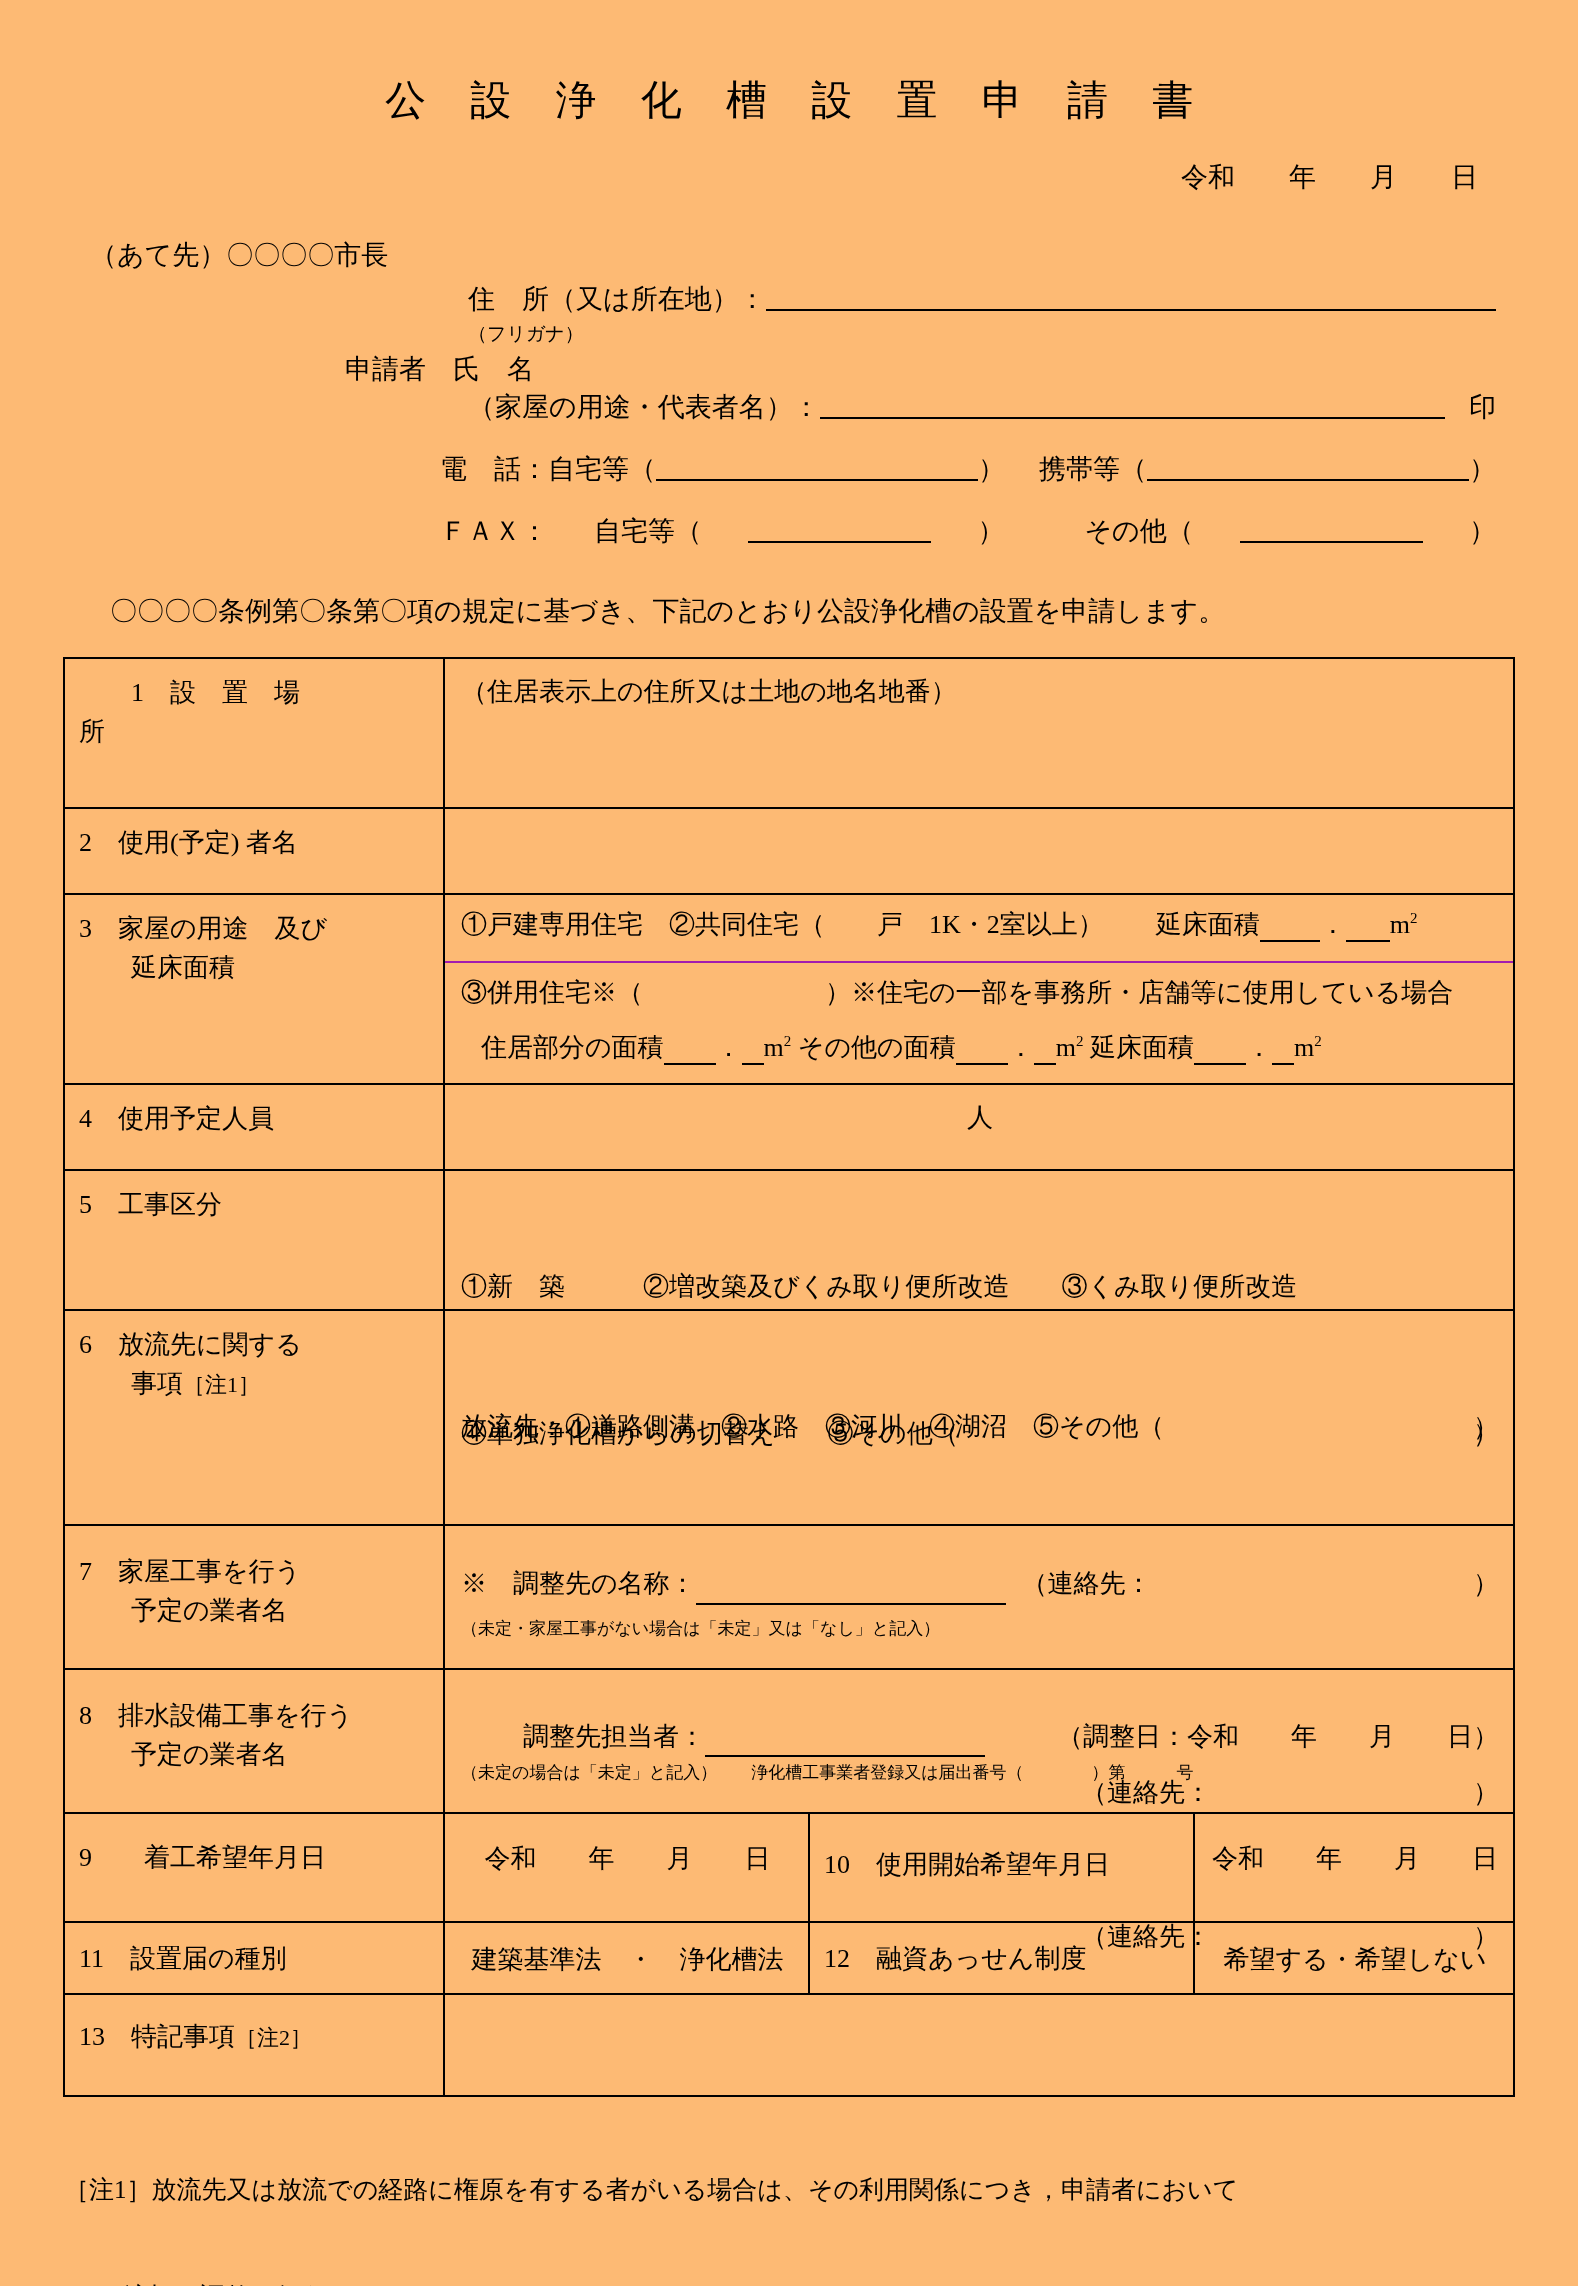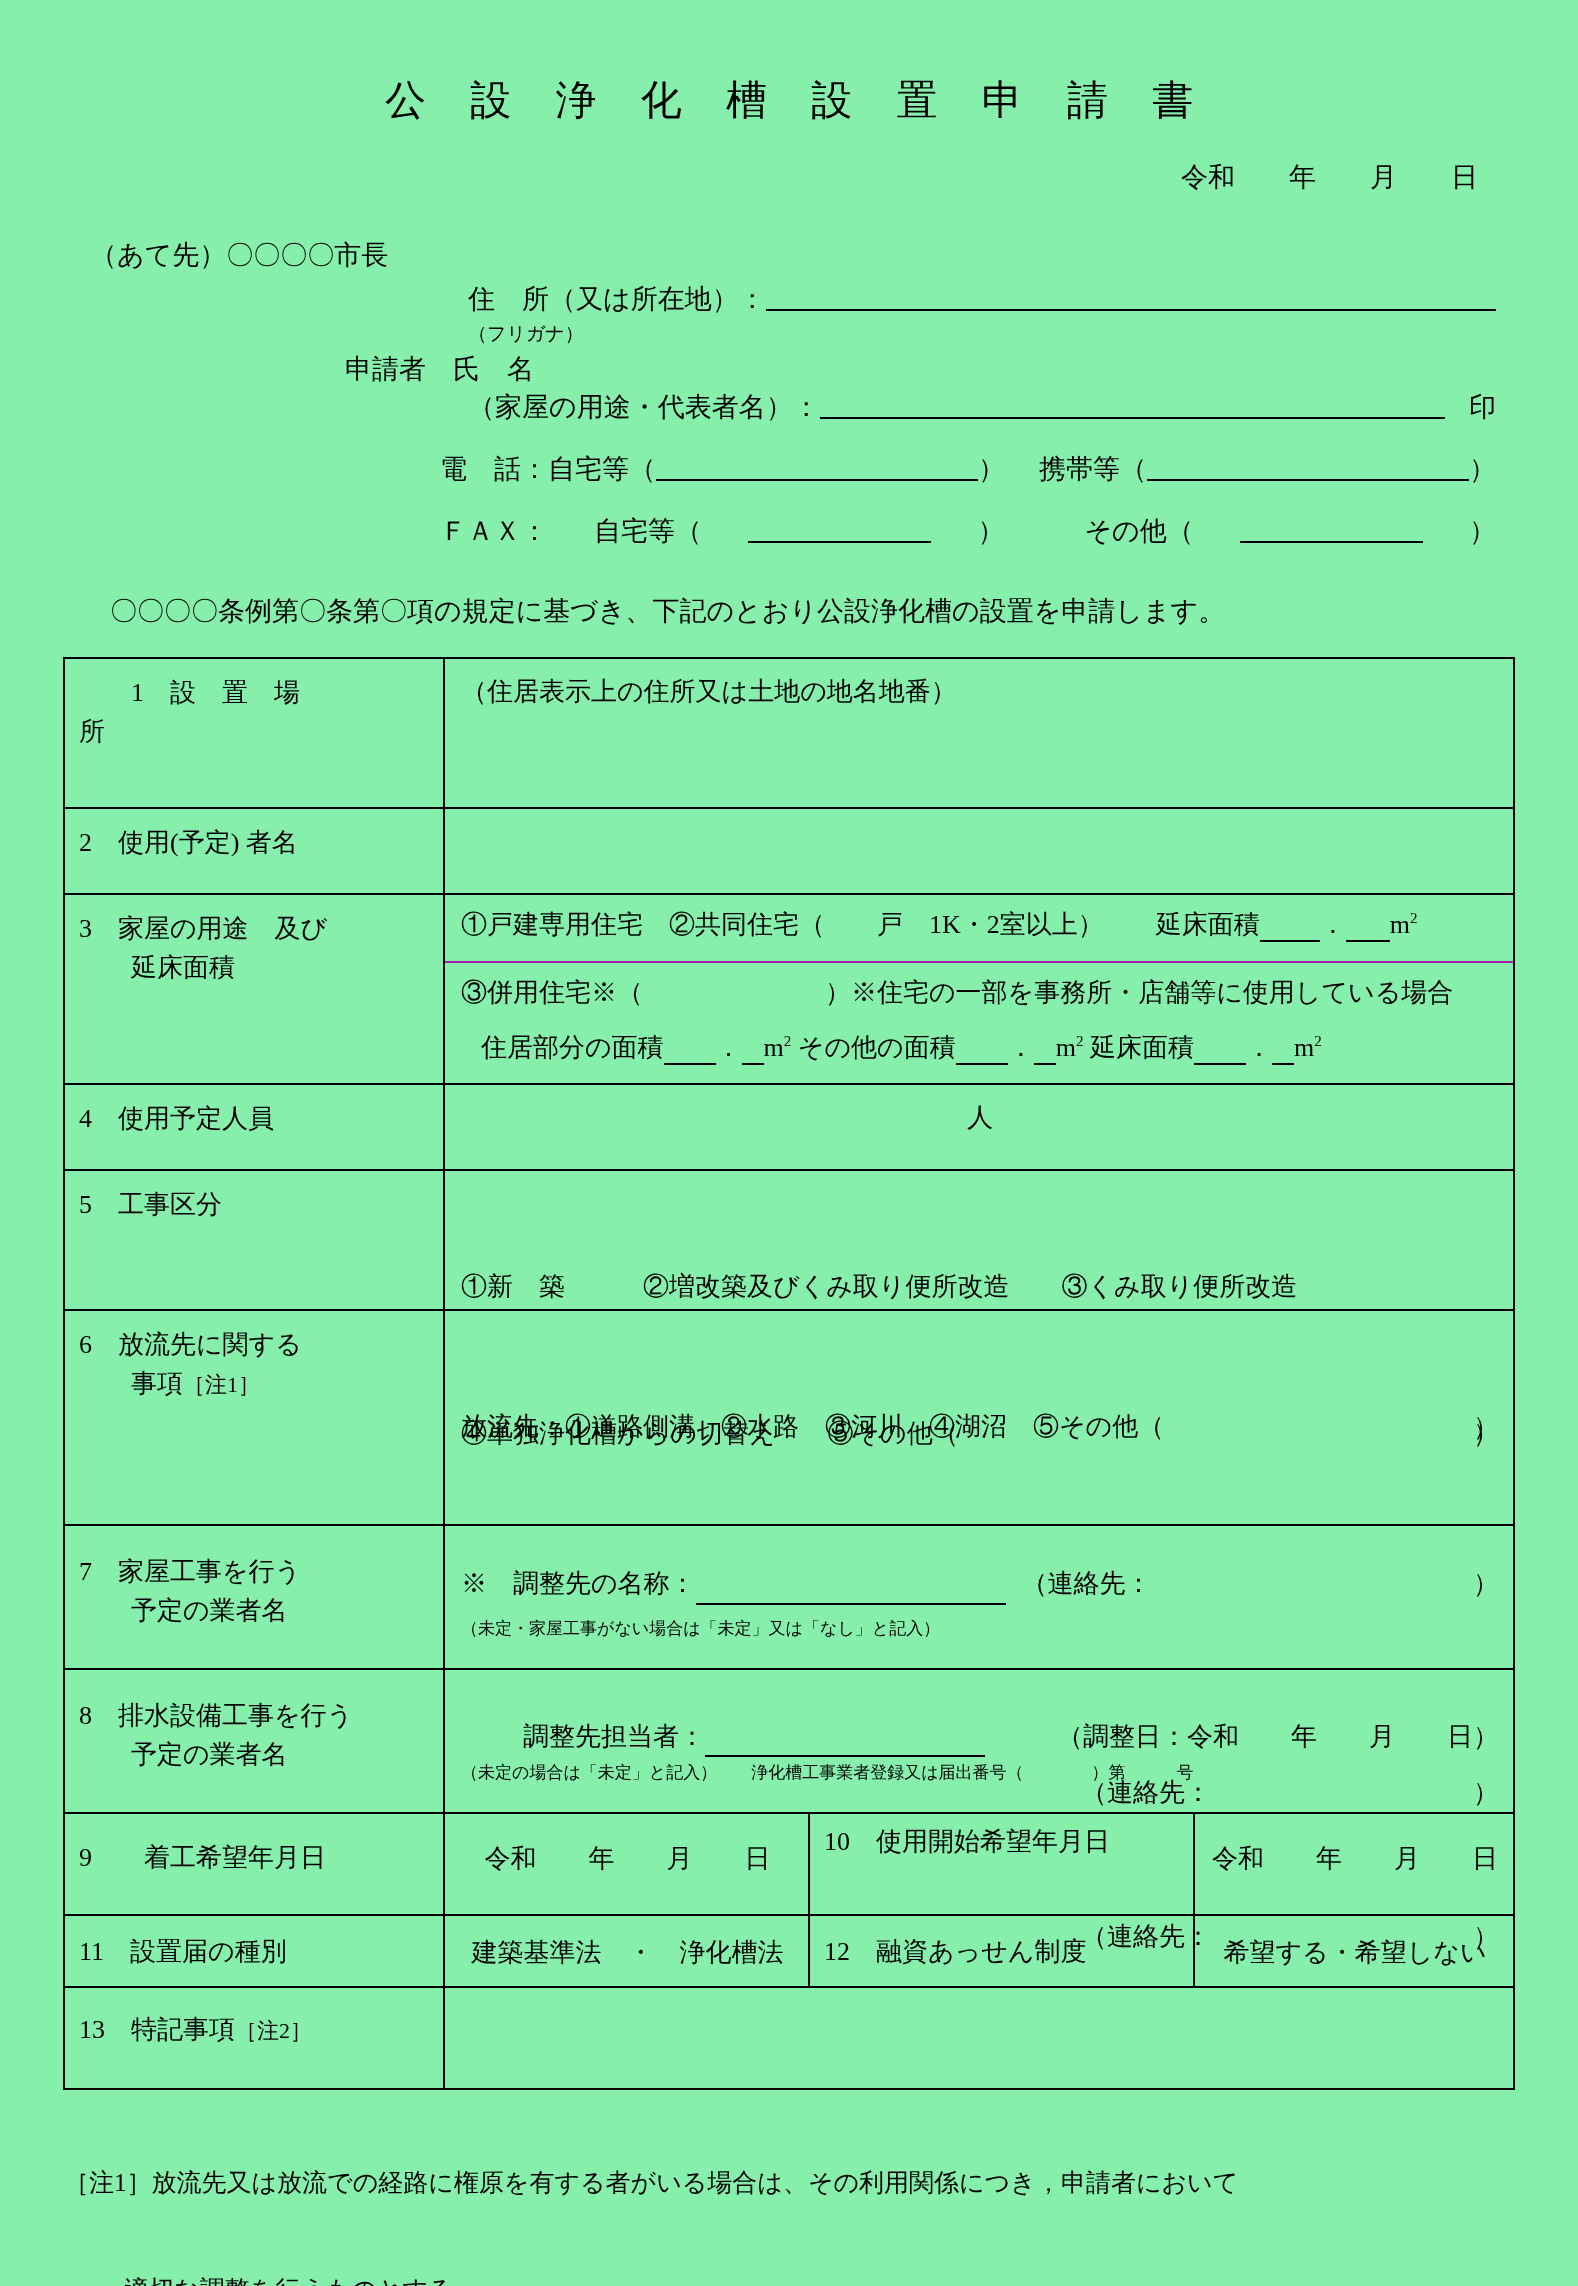--- a/index.html
+++ b/index.html
@@ -11,21 +11,21 @@
     font-family: "Liberation Serif", "DejaVu Serif", serif;
     color: #000000;
   }
   #page {
     position: relative;
     width: 1578px;
     height: 2286px;
     box-sizing: border-box;
     padding: 0;
     overflow: hidden;
-    background: #86efac;
+    background: #fdba74;
   }
 
   
   .doc-title {
     text-align: center;
     font-size: 41px;
     letter-spacing: 17px;
     font-weight: normal;
     margin: 0;
     padding-top: 80px;
@@ -327,21 +327,21 @@
     </tr>
 
     <tr>
       <td>
         <div class="lbl-cell" style="height:62px;padding-top:24px">9　　着工希望年月日</div>
       </td>
       <td>
         <div class="val-cell center" style="height:62px;padding-top:24px">令和　　年　　月　　日</div>
       </td>
       <td>
-        <div class="lbl-cell" style="height:62px;padding-top:8px">10　使用開始希望年月日</div>
+        <div class="lbl-cell" style="height:62px;padding-top:31px">10　使用開始希望年月日</div>
       </td>
       <td>
         <div class="val-cell center" style="height:62px;padding-top:24px">令和　　年　　月　　日</div>
       </td>
     </tr>
 
     <tr>
       <td>
         <div class="lbl-cell" style="height:40px;padding-top:16px">11　設置届の種別</div>
       </td>

